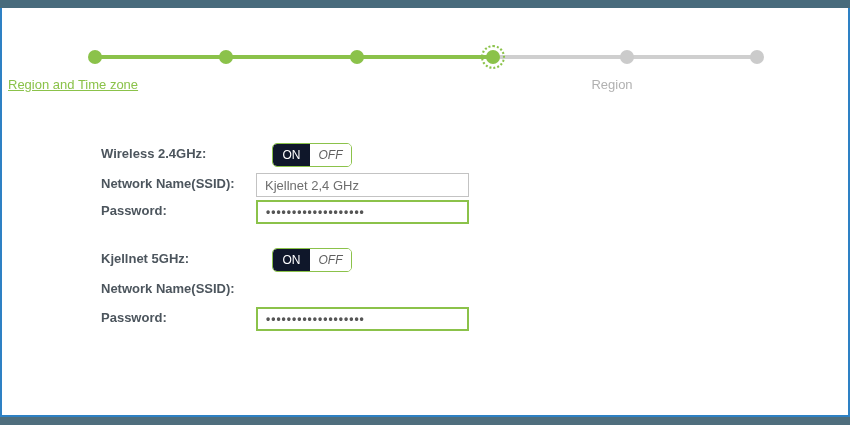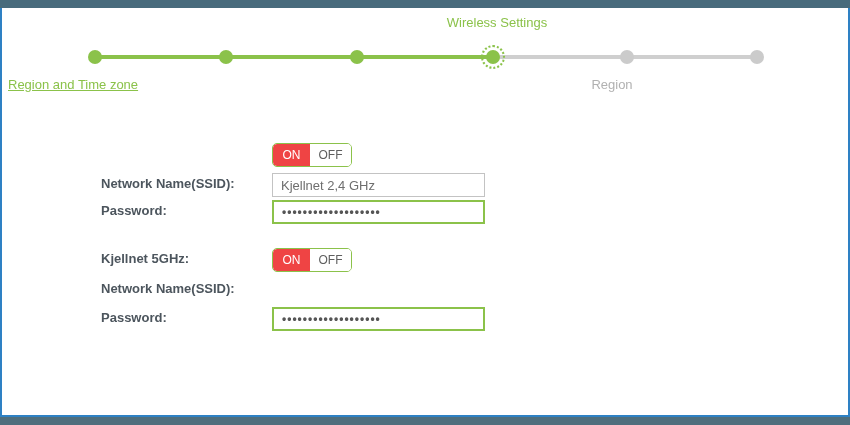--- a/index.html
+++ b/index.html
@@ -41,30 +41,30 @@
   .field-label {
     position:absolute; left:101px; font-size:13px; font-weight:bold;
     color:#4c555d; line-height:16px; white-space:nowrap;
   }
   .toggle {
     position:absolute; left:272px; width:80px; height:24px;
     border:1px solid #8bc24a; border-radius:5px; background:#fff;
     display:flex; overflow:hidden; cursor:pointer;
   }
   .toggle-on {
-    width:37px; background:#ef4444; color:#fff; font-size:12px;
+    width:37px; background:#0f172a; color:#fff; font-size:12px;
     display:flex; align-items:center; justify-content:center;
     border-radius:4px 0 0 4px;
   }
   .toggle-off {
     flex:1; background:#fff; color:#5f5f5f; font-size:12px;
-    display:flex; align-items:center; justify-content:center;
+    display:flex; align-items:center; justify-content:center;font-style:italic;
   }
   .text-input {
-    position:absolute; left:272px; width:213px; height:24px;
+    position:absolute; left:256px; width:213px; height:24px;
     border:1px solid #c3c3c3; background:#fff; color:#6e6e6e;
     font-size:13px; padding:0 6px 0 8px; font-family:"Liberation Sans", sans-serif;
   }
   .password-input {
     border:2px solid #8bc24a; color:#555; font-size:12px;
     font-weight:bold; letter-spacing:1px;
   }
   .btn {
     position:absolute; top:368px; width:98px; height:29px;
     border:1px solid #b5b5b5; border-radius:5px;
@@ -92,23 +92,23 @@
 
   <div class="dot done dot-d1"></div>
   <div class="dot done dot-d2"></div>
   <div class="dot done dot-d3"></div>
   <div class="cur-ring"></div>
   <div class="dot done dot-cur"></div>
   <div class="dot todo dot-d5"></div>
   <div class="dot todo dot-d6"></div>
 
   <div class="step-label lbl-green row-bottom left-align" style="left:8px;text-decoration:underline;">Region and Time zone</div>
-  <div class="step-label lbl-green row-top" style="left:497px;">Wireless Settings</div>
   <div class="step-label lbl-gray row-bottom" style="left:612px;">Region</div>
 
+  <div class="field-label" style="top:146px;">Wireless 2.4GHz:</div>
   <div class="toggle" style="top:143px;">
     <div class="toggle-on">ON</div>
     <div class="toggle-off">OFF</div>
   </div>
 
   <div class="field-label" style="top:176px;">Network Name(SSID):</div>
   <input class="text-input" style="top: 173px;" type="text" value="Kjellnet 2,4 GHz">
 
   <div class="field-label" style="top:203px;">Password:</div>
   <input class="text-input password-input" style="top: 200px;" type="text" value="•••••••••••••••••••">

